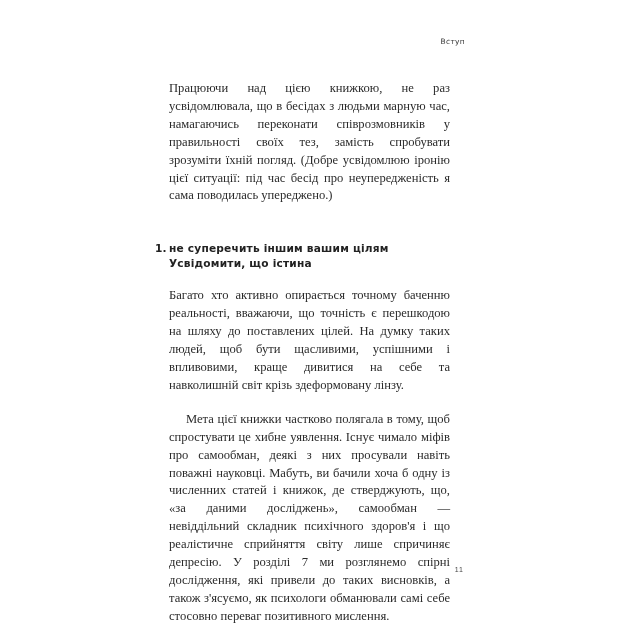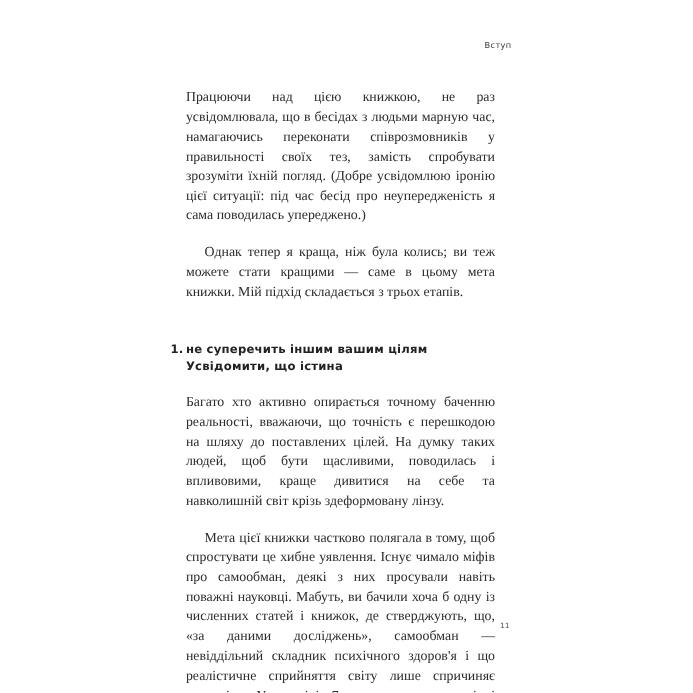--- a/index.html
+++ b/index.html
@@ -30,27 +30,26 @@
 </style>
 </head>
 <body>
 
 <div class="page">
 
   <div class="running-head">Вступ</div>
 
   <div class="column">
     <p>Працюючи над цією книжкою, не раз усвідомлювала, що в бесідах з людьми марную час, намагаючись переконати співрозмовників у правильності своїх тез, замість спробувати зрозуміти їхній погляд. (Добре усвідомлюю іронію цієї ситуації: під час бесід про неупередженість я сама поводилась упереджено.)</p>
-    <p class="indent">Однак тепер я краща, ніж була колись; ви теж можете стати кращими — саме в цьому мета книжки. Мій підхід складається з трьох етапів.</p>
 
     <div class="heading">
       <span class="num">1.</span>
       <span class="line">не суперечить іншим вашим цілям</span>
       <span class="line">Усвідомити, що істина</span>
     </div>
 
-    <p>Багато хто активно опирається точному баченню реальності, вважаючи, що точність є перешкодою на шляху до поставлених цілей. На думку таких людей, щоб бути щасливими, поводилась і впливовими, краще дивитися на себе та навколишній світ крізь здеформовану лінзу.</p>
+    <p>Багато хто активно опирається точному баченню реальності, вважаючи, що точність є перешкодою на шляху до поставлених цілей. На думку таких людей, щоб бути щасливими, успішними і впливовими, краще дивитися на себе та навколишній світ крізь здеформовану лінзу.</p>
     <p class="indent">Мета цієї книжки частково полягала в тому, щоб спростувати це хибне уявлення. Існує чимало міфів про самообман, деякі з них просували навіть поважні науковці. Мабуть, ви бачили хоча б одну із численних статей і книжок, де стверджують, що, «за даними досліджень», самообман — невіддільний складник психічного здоров'я і що реалістичне сприйняття світу лише спричиняє депресію. У розділі 7 ми розглянемо спірні дослідження, які привели до таких висновків, а також з'ясуємо, як психологи обманювали самі себе стосовно переваг позитивного мислення.</p>
     <p class="indent">Можливо, ви дотримуєтеся поширеного переконання, що, наполегливо працюючи над чимось (скажімо, над створенням нової компанії), слід демонструвати надмірну впевненість, відірвану від реальності. Мабуть, ви здивуєтеся, дізнавшись, що декотрі з найвідоміших підприємців світу очікували краху своїх компаній. Джефф Безос оцінював імовірність успіху компанії Amazon на рівні близько 30 відсотків. Ілон Маск вважав, що обидві його компанії, Tesla та SpaceX, досягнуть успіху з імовірністю 10 відсотків. Розділ 8 допоможе нам зрозуміти, чому вони так вважали, а також чому дуже важливо мати чітке уявлення про свої шанси на успіх.</p>
   </div>
 
   <div class="folio">11</div>
 </div>
 
 </body></html>

